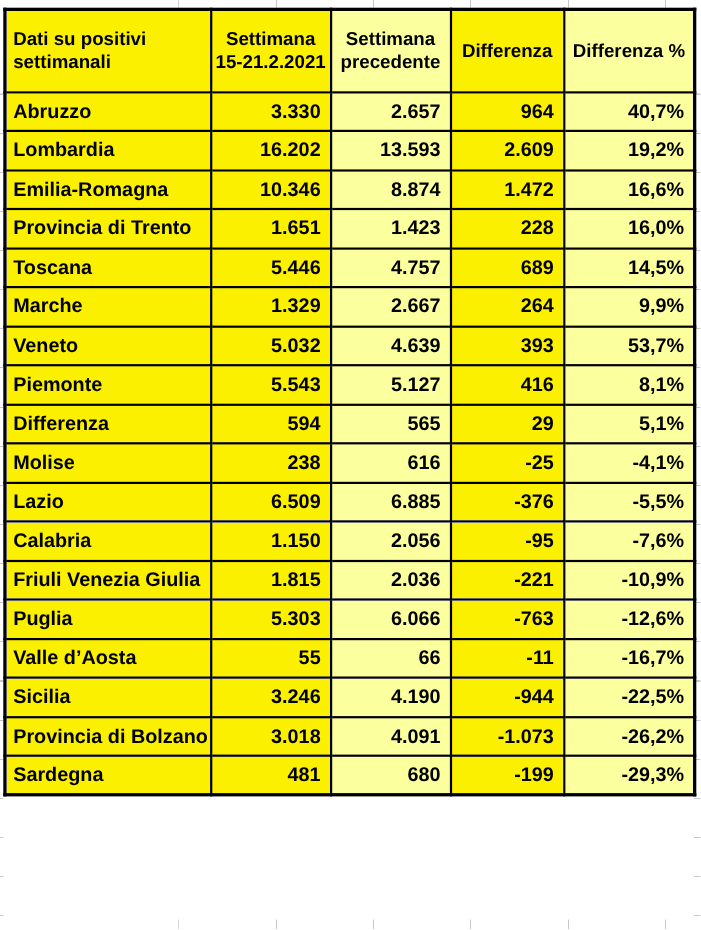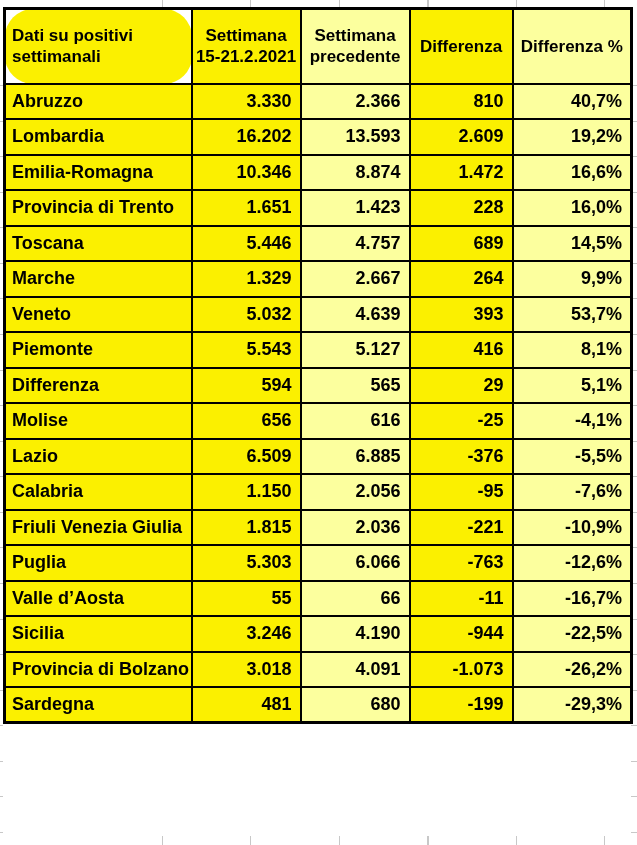--- a/index.html
+++ b/index.html
@@ -56,21 +56,21 @@
     vertical-align: middle;
     padding: 0;
   }
   .bright { background: var(--bright); }
   .light  { background: var(--light); }
 
   thead tr { height: 75px; }
   tbody tr { height: 35.5px; }
 
   th { font-size: 17px; line-height: 21px; text-align: center; }
-  th.h-left { text-align: left; padding-left: 6px; border-radius: 28px; }
+  th.h-left { text-align: left; padding-left: 6px; }
 
   td { font-size: 18px; }
   td.region { text-align: left; padding-left: 6px; }
   td.num { text-align: right; padding-right: 8px; }
 </style>
 </head>
 <body>
 
 <div id="stage">
   <div id="vgrid-top" class="vgrid"></div>
@@ -92,22 +92,22 @@
         <th class="bright">Settimana 15-21.2.2021</th>
         <th class="light">Settimana precedente</th>
         <th class="bright">Differenza</th>
         <th class="light">Differenza %</th>
       </tr>
     </thead>
     <tbody>
         <tr>
           <td class="region bright">Abruzzo</td>
           <td class="num bright">3.330</td>
-          <td class="num light">2.366</td>
-          <td class="num bright">810</td>
+          <td class="num light">2.657</td>
+          <td class="num bright">964</td>
           <td class="num light">40,7%</td>
         </tr>
         <tr>
           <td class="region bright">Lombardia</td>
           <td class="num bright">16.202</td>
           <td class="num light">13.593</td>
           <td class="num bright">2.609</td>
           <td class="num light">19,2%</td>
         </tr>
         <tr>
@@ -154,21 +154,21 @@
         </tr>
         <tr>
           <td class="region bright">Differenza</td>
           <td class="num bright">594</td>
           <td class="num light">565</td>
           <td class="num bright">29</td>
           <td class="num light">5,1%</td>
         </tr>
         <tr>
           <td class="region bright">Molise</td>
-          <td class="num bright">656</td>
+          <td class="num bright">238</td>
           <td class="num light">616</td>
           <td class="num bright">-25</td>
           <td class="num light">-4,1%</td>
         </tr>
         <tr>
           <td class="region bright">Lazio</td>
           <td class="num bright">6.509</td>
           <td class="num light">6.885</td>
           <td class="num bright">-376</td>
           <td class="num light">-5,5%</td>

